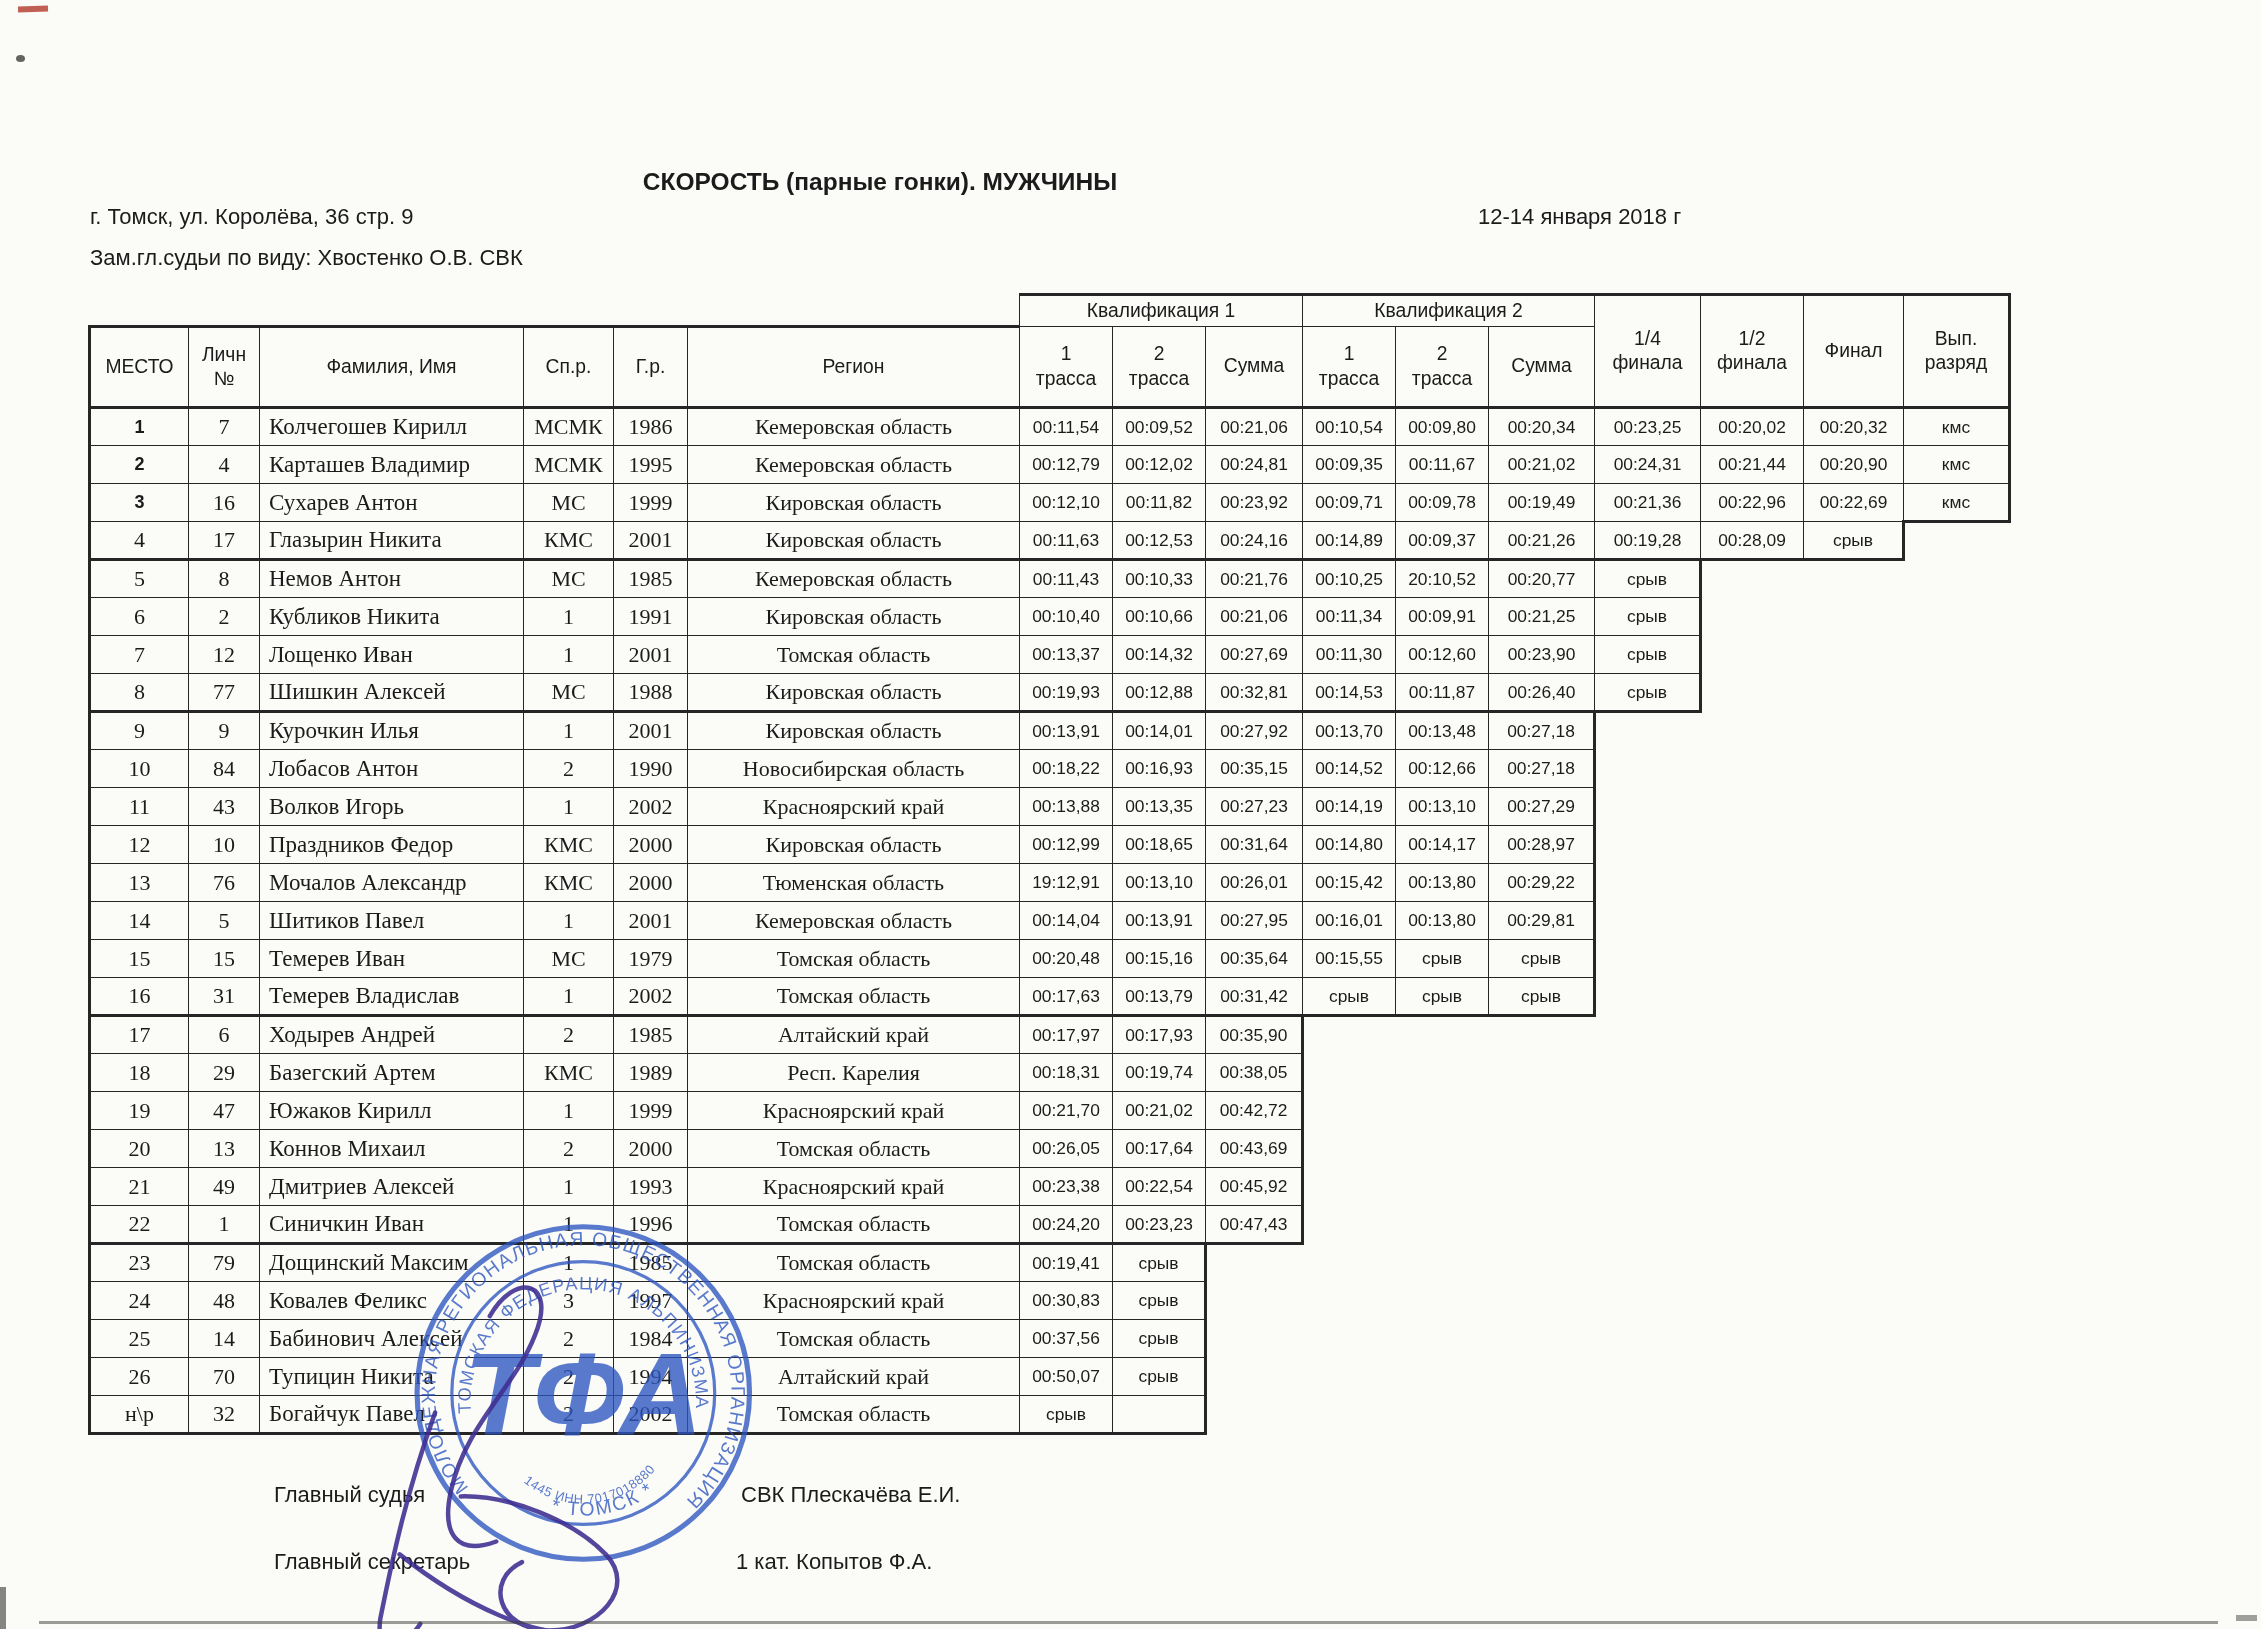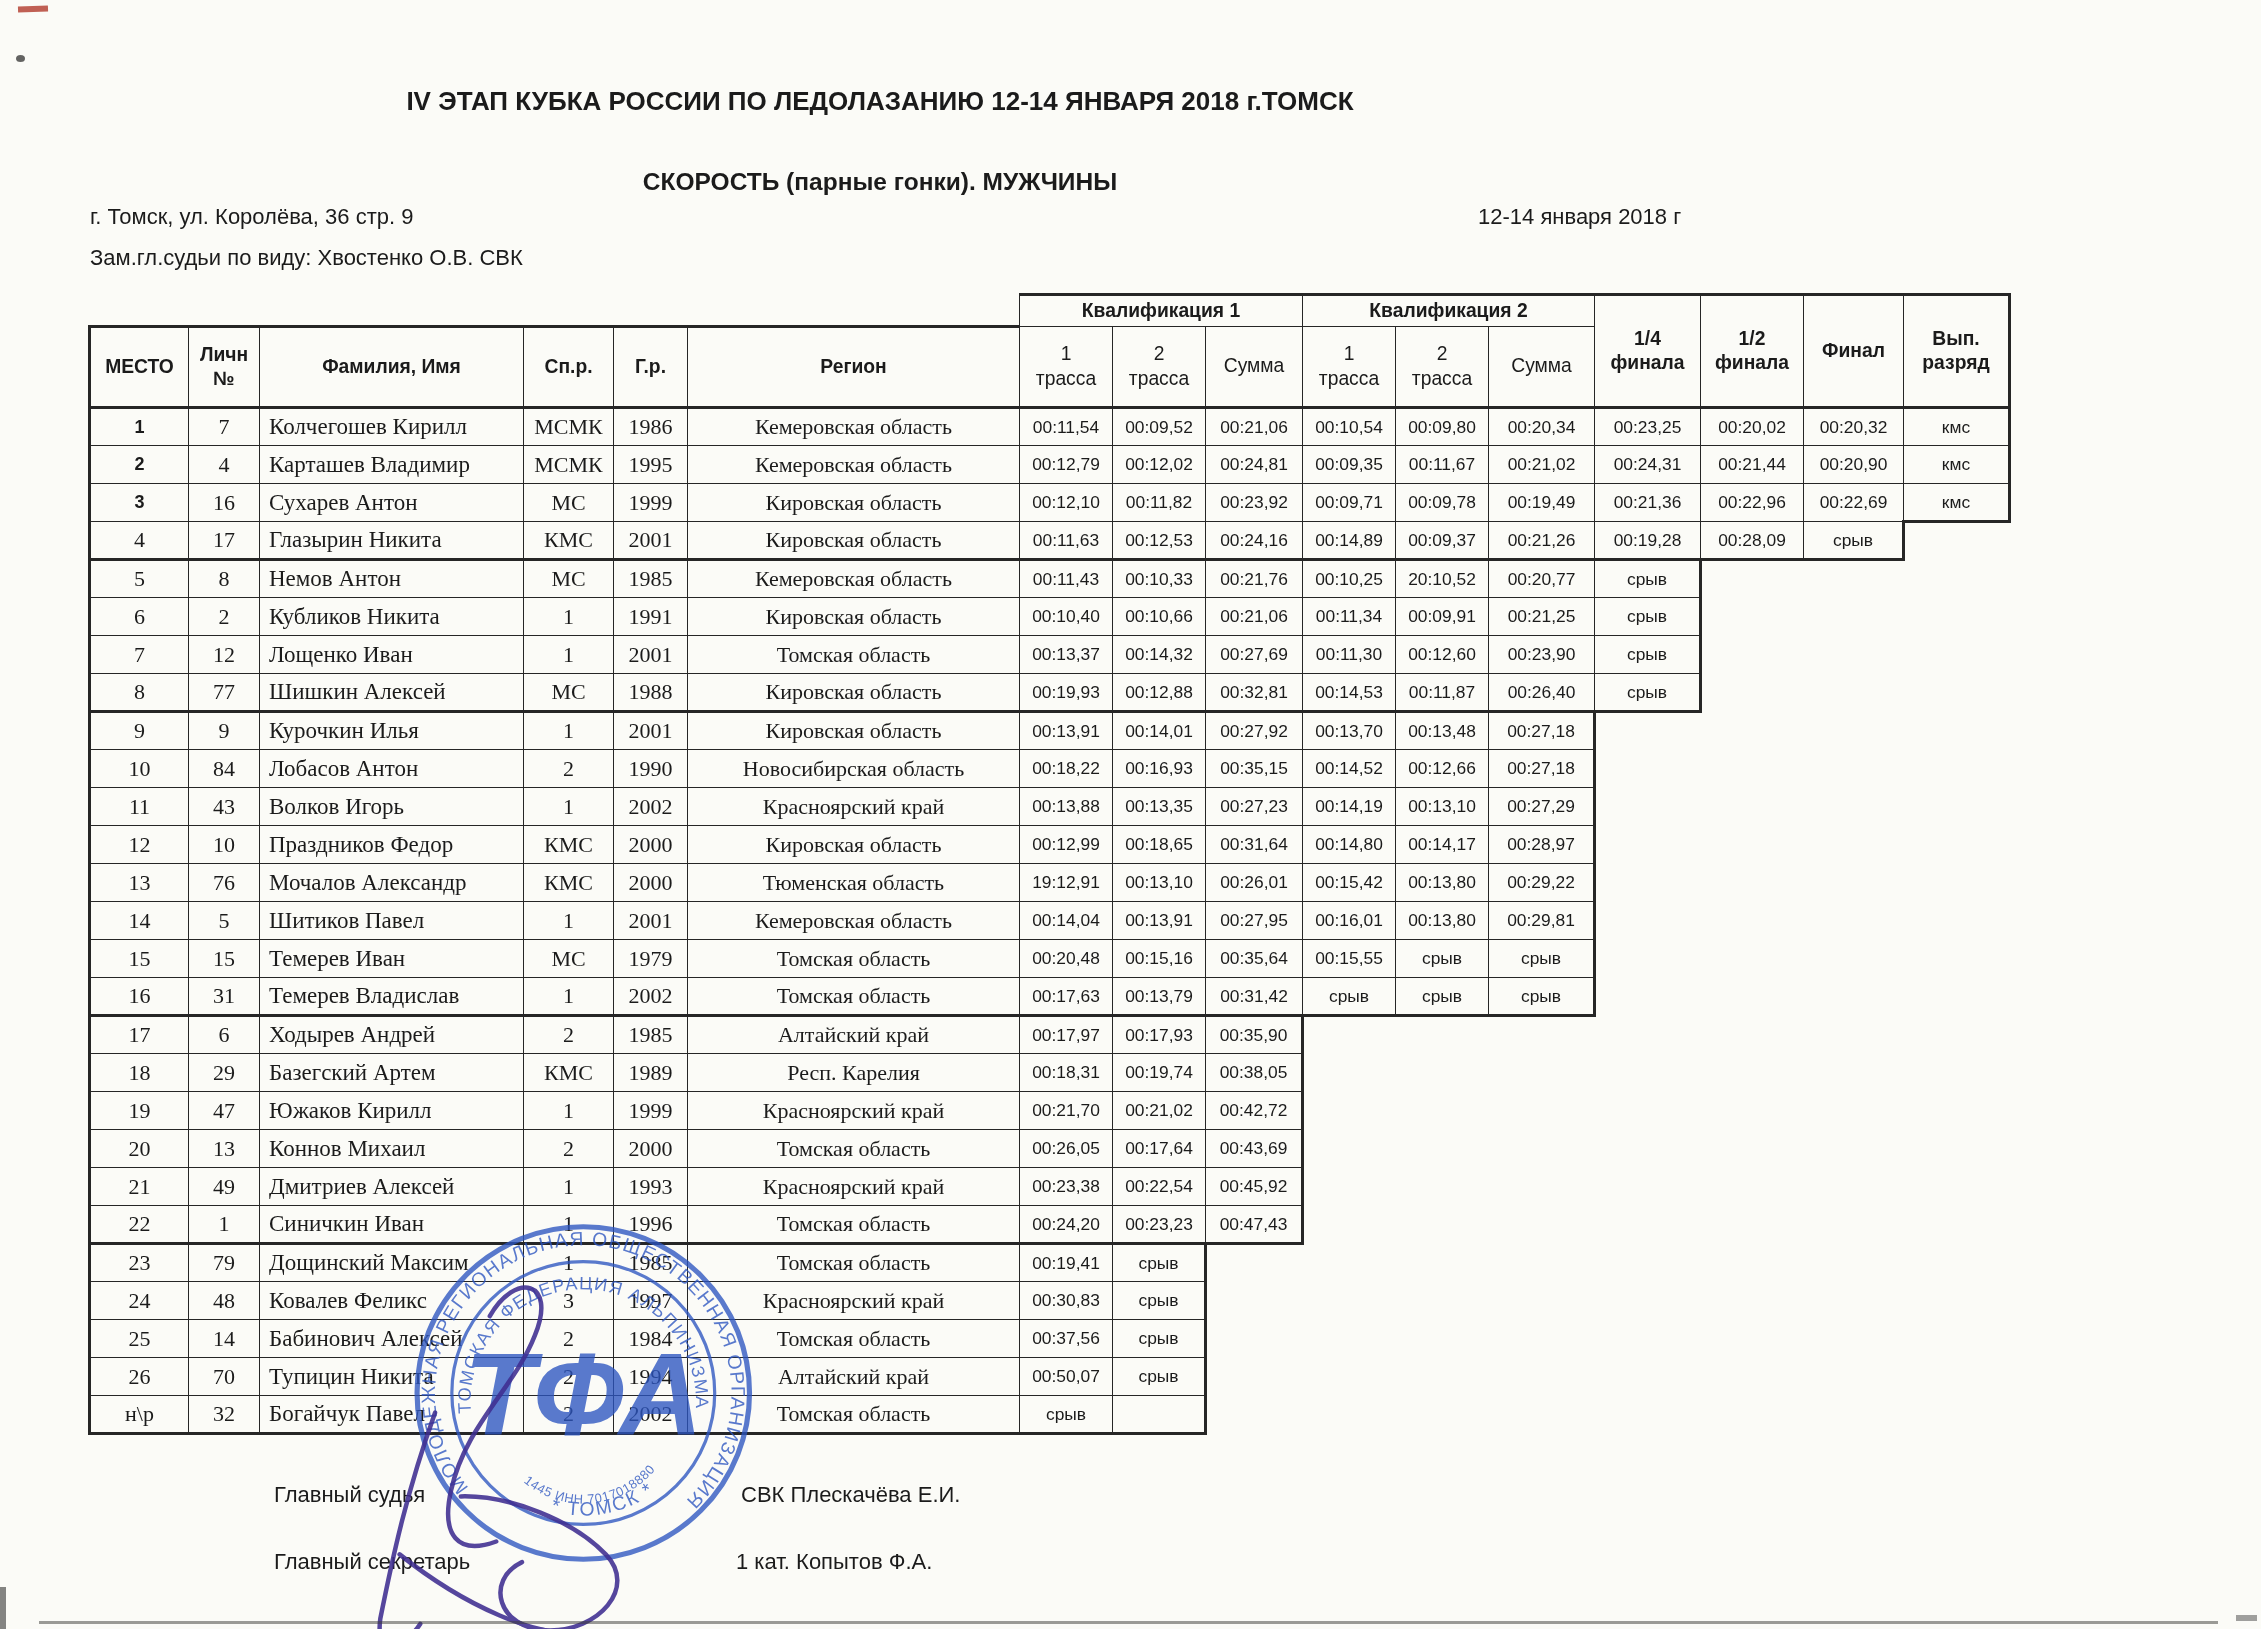--- a/index.html
+++ b/index.html
@@ -13,38 +13,37 @@
   .meta{font-size:22px;}
   
   .tblwrap{left:88px;top:293px;}
   table{border-collapse:collapse;table-layout:fixed;}
   td,th{border:1.9px solid #262626;vertical-align:middle;text-align:center;
         overflow:hidden;padding:0;color:#1b1b1b;}
   th{font-family:"Liberation Sans",sans-serif;font-size:19.3px;font-weight:400;white-space:pre-line;line-height:1.25;}
   tr.band{height:32px;} tr.main{height:81px;} tbody tr{height:38px;}
   .void{border:none;background:transparent;}
   .bl{border-left-width:3.9px;} .br{border-right-width:3.9px;}
-  .bt{border-top-width:3.9px;font-weight:bold;}  .bb{border-bottom-width:3.9px;}
+  .bt{border-top-width:3.9px;}  .bb{border-bottom-width:3.9px;}
   .num{font-family:"Liberation Serif",serif;font-size:22px;}
   .name{font-family:"Liberation Serif",serif;font-size:23px;text-align:left;padding-left:9px;white-space:nowrap;}
   .time{font-family:"Liberation Sans",sans-serif;font-size:17.4px;}
   .place-b{font-family:"Liberation Sans",sans-serif;font-weight:700;font-size:18px;}
   .razr{font-size:17.4px;}
   
   .stamp{left:361px;top:1190px;opacity:.78;}
   .sign{left:303px;top:1219px;opacity:.88;}
   
   .art{position:absolute;pointer-events:none;}
 </style>
 </head>
 <body>
 
 <div class="page">
 
-  <div class="abs title t1">IV ЭТАП КУБКА РОССИИ ПО ЛЕДОЛАЗАНИЮ 12-14 ЯНВАРЯ 2018 г.ТОМСК</div>
   <div class="abs title t3">СКОРОСТЬ (парные гонки). МУЖЧИНЫ</div>
   <div class="abs meta" style="left:90px;top:204px;">г. Томск, ул. Королёва, 36 стр. 9</div>
   <div class="abs meta" style="left:1478px;top:204px;">12-14 января 2018 г</div>
   <div class="abs meta" style="left:90px;top:245px;">Зам.гл.судьи по виду: Хвостенко О.В. СВК</div>
 
   <div class="abs tblwrap">
     <table id="results-table">
         <colgroup>
           <col style="width: 99px;">
           <col style="width: 71px;">

